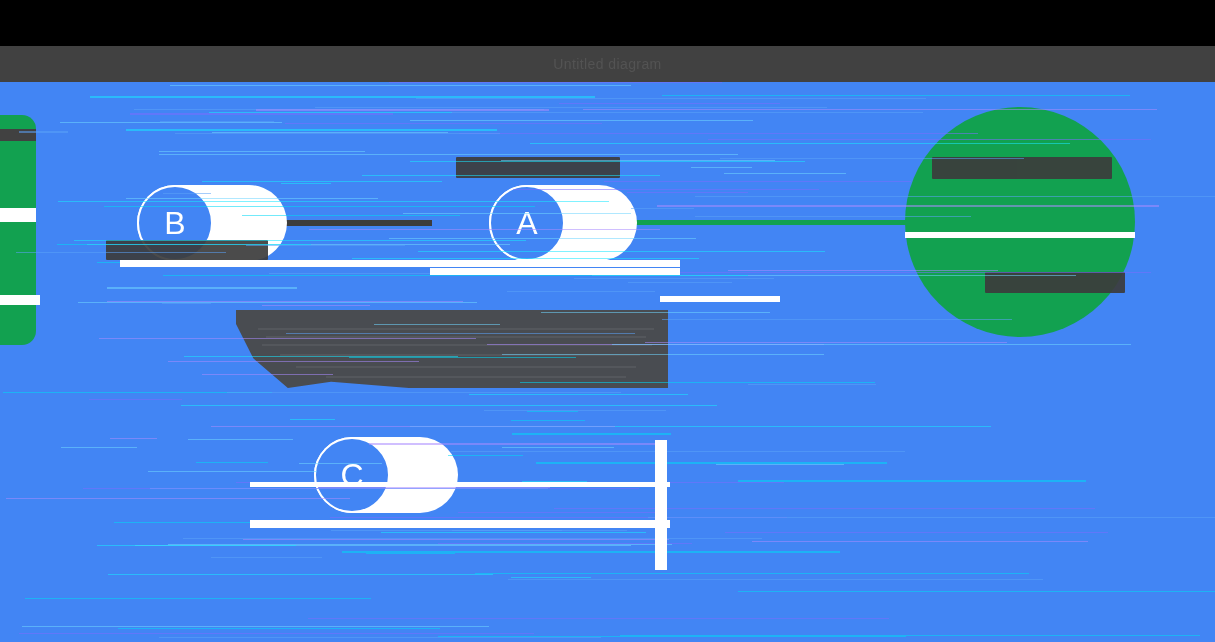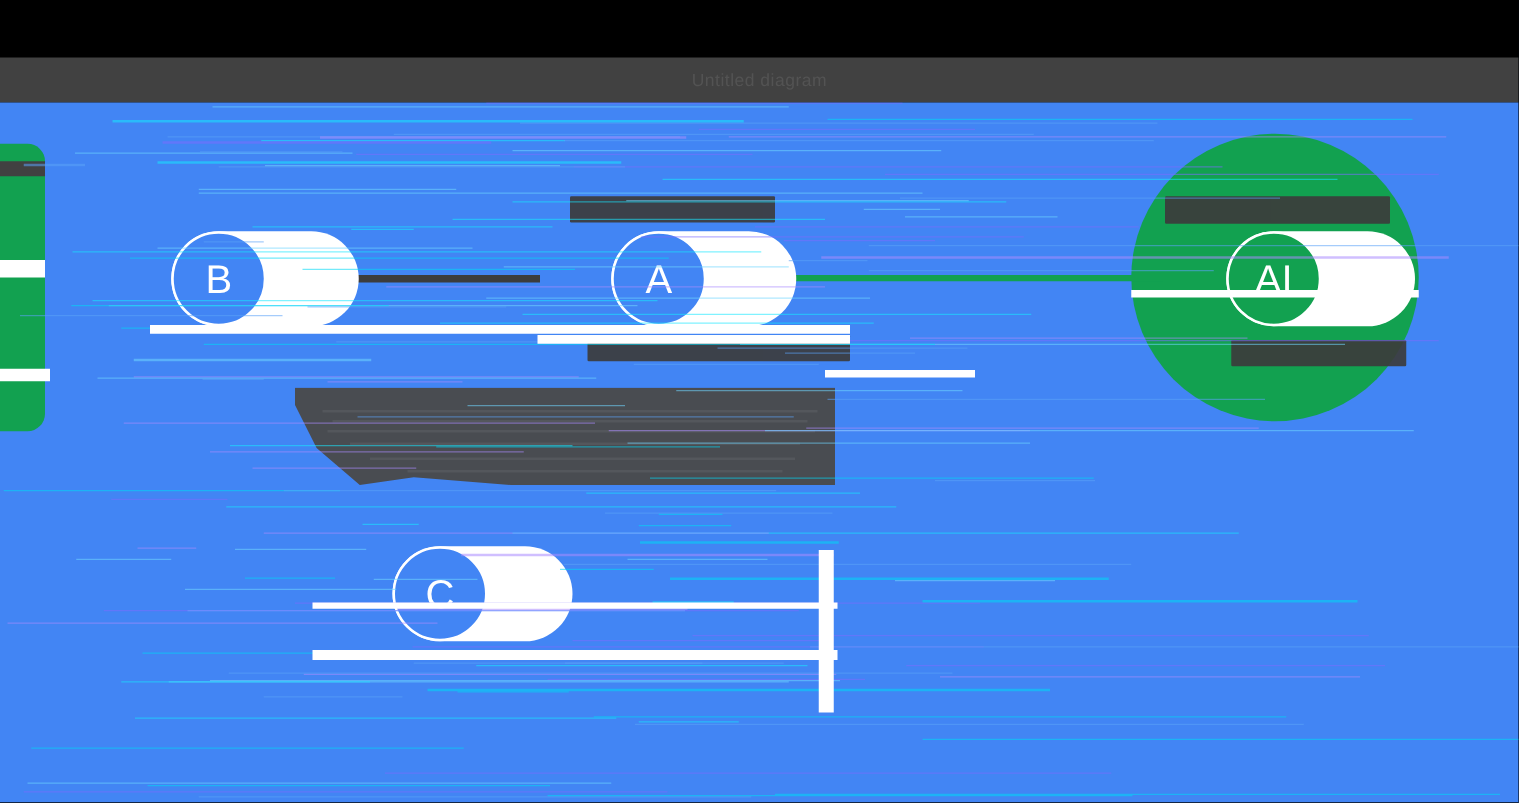--- a/index.html
+++ b/index.html
@@ -192,50 +192,45 @@
     <div class="halo" style="left:905px; top:25px; width:230px; height:230px;"></div>
 
     <div class="edge edge-dark" style="left:282px; top:138px; width:150px;"></div>
     <div class="edge edge-green" style="left:632px; top:138px; width:298px; height:5px;"></div>
 
     <div class="node" style="left:137px; top:103px; width:150px;">
       <div class="node-circle blue">
         <span class="node-letter">B</span>
       </div>
     </div>
+    <div class="node-label" style="left:106px; top:158px; width:154px; height:16px;">node label b</div>
 
     <div class="node" style="left:489px; top:103px; width:148px;">
       <div class="node-circle blue">
         <span class="node-letter">A</span>
       </div>
     </div>
     <div class="node-label" style="left:456px; top:75px; width:156px; height:17px;">node label a</div>
-    <div class="node-label" style="left:470px; top:186px; width:202px; height:17px;">sub label a</div>
 
     <div class="text-block" style="left:236px; top:228px; width:432px; height:78px;
                 clip-path: polygon(0% 0%, 100% 0%, 100% 100%, 40% 100%, 22% 92%, 12% 100%, 4% 62%, 0% 18%);">
       <div class="tline" style="left:22px;  top:18px; width:396px;"></div>
       <div class="tline" style="left:30px;  top:26px; width:380px;"></div>
       <div class="tline" style="left:26px;  top:34px; width:390px;"></div>
       <div class="tline" style="left:44px;  top:44px; width:360px;"></div>
       <div class="tline" style="left:60px;  top:56px; width:340px;"></div>
       <div class="tline" style="left:90px;  top:66px; width:300px;"></div>
     </div>
 
     <div class="node" style="left:314px; top:355px; width:144px;">
       <div class="node-circle blue">
         <span class="node-letter">C</span>
       </div>
     </div>
 
-    <div class="node" style="left:981px; top:103px; width:151px;">
-      <div class="node-circle green">
-        <span class="node-letter">AI</span>
-      </div>
-    </div>
     <div class="node-label" style="left:932px; top:75px; width:172px; height:18px;">node label ai</div>
     <div class="node-label" style="left:985px; top:190px; width:132px; height:17px;">ai sub</div>
 
     <div id="glitch">
         <div class="scan" style="left:502px;top:365px;width:112px;height:1px;background:#6FD6FF;"></div>
         <div class="scan" style="left:104px;top:124px;width:431px;height:1px;background:#00D9F5;"></div>
         <div class="scan" style="left:19px;top:551px;width:515px;height:1px;background:#7C6BFF;"></div>
         <div class="scan" style="left:309px;top:147px;width:351px;height:1px;background:#A98BFF;"></div>
         <div class="scan" style="left:243px;top:457px;width:426px;height:1px;background:#A98BFF;"></div>
         <div class="scan" style="left:725px;top:450px;width:383px;height:1px;background:#7C6BFF;"></div>

